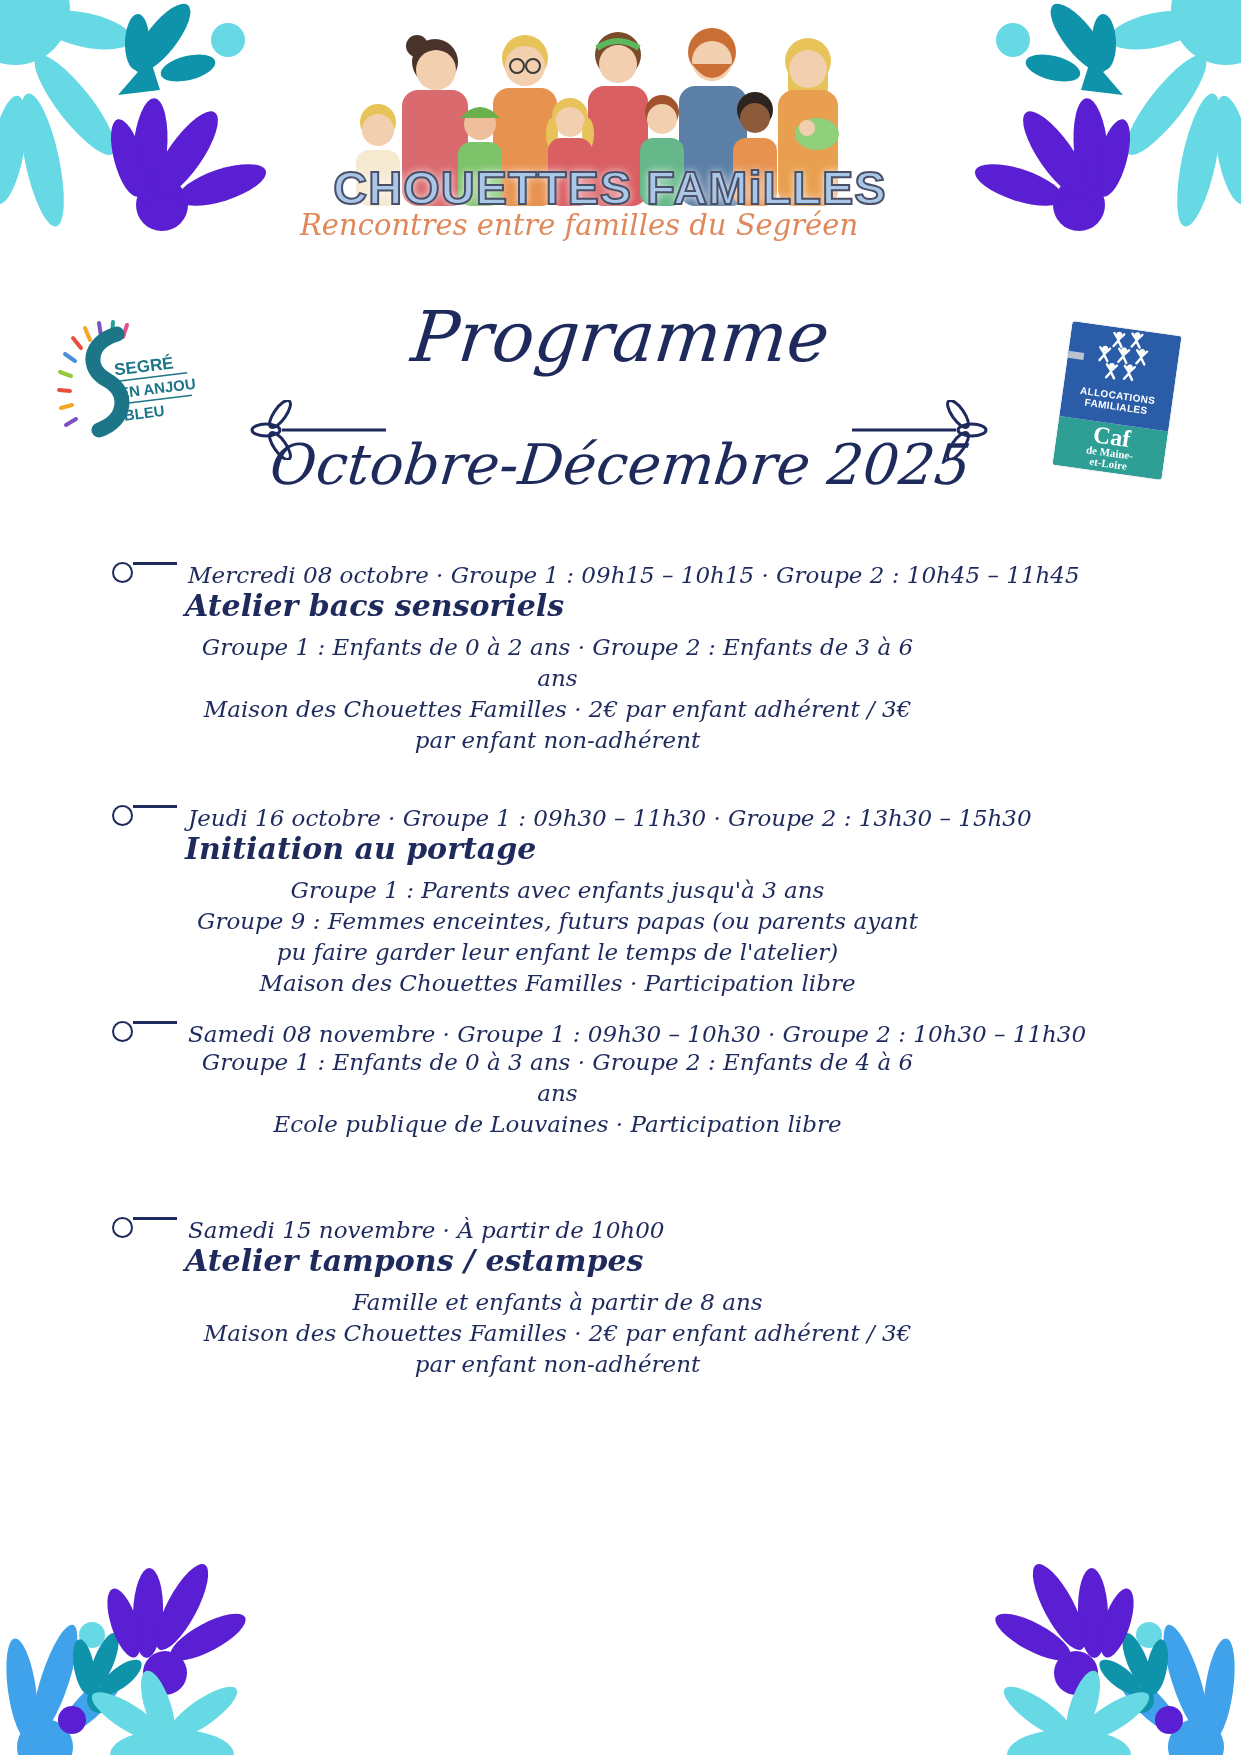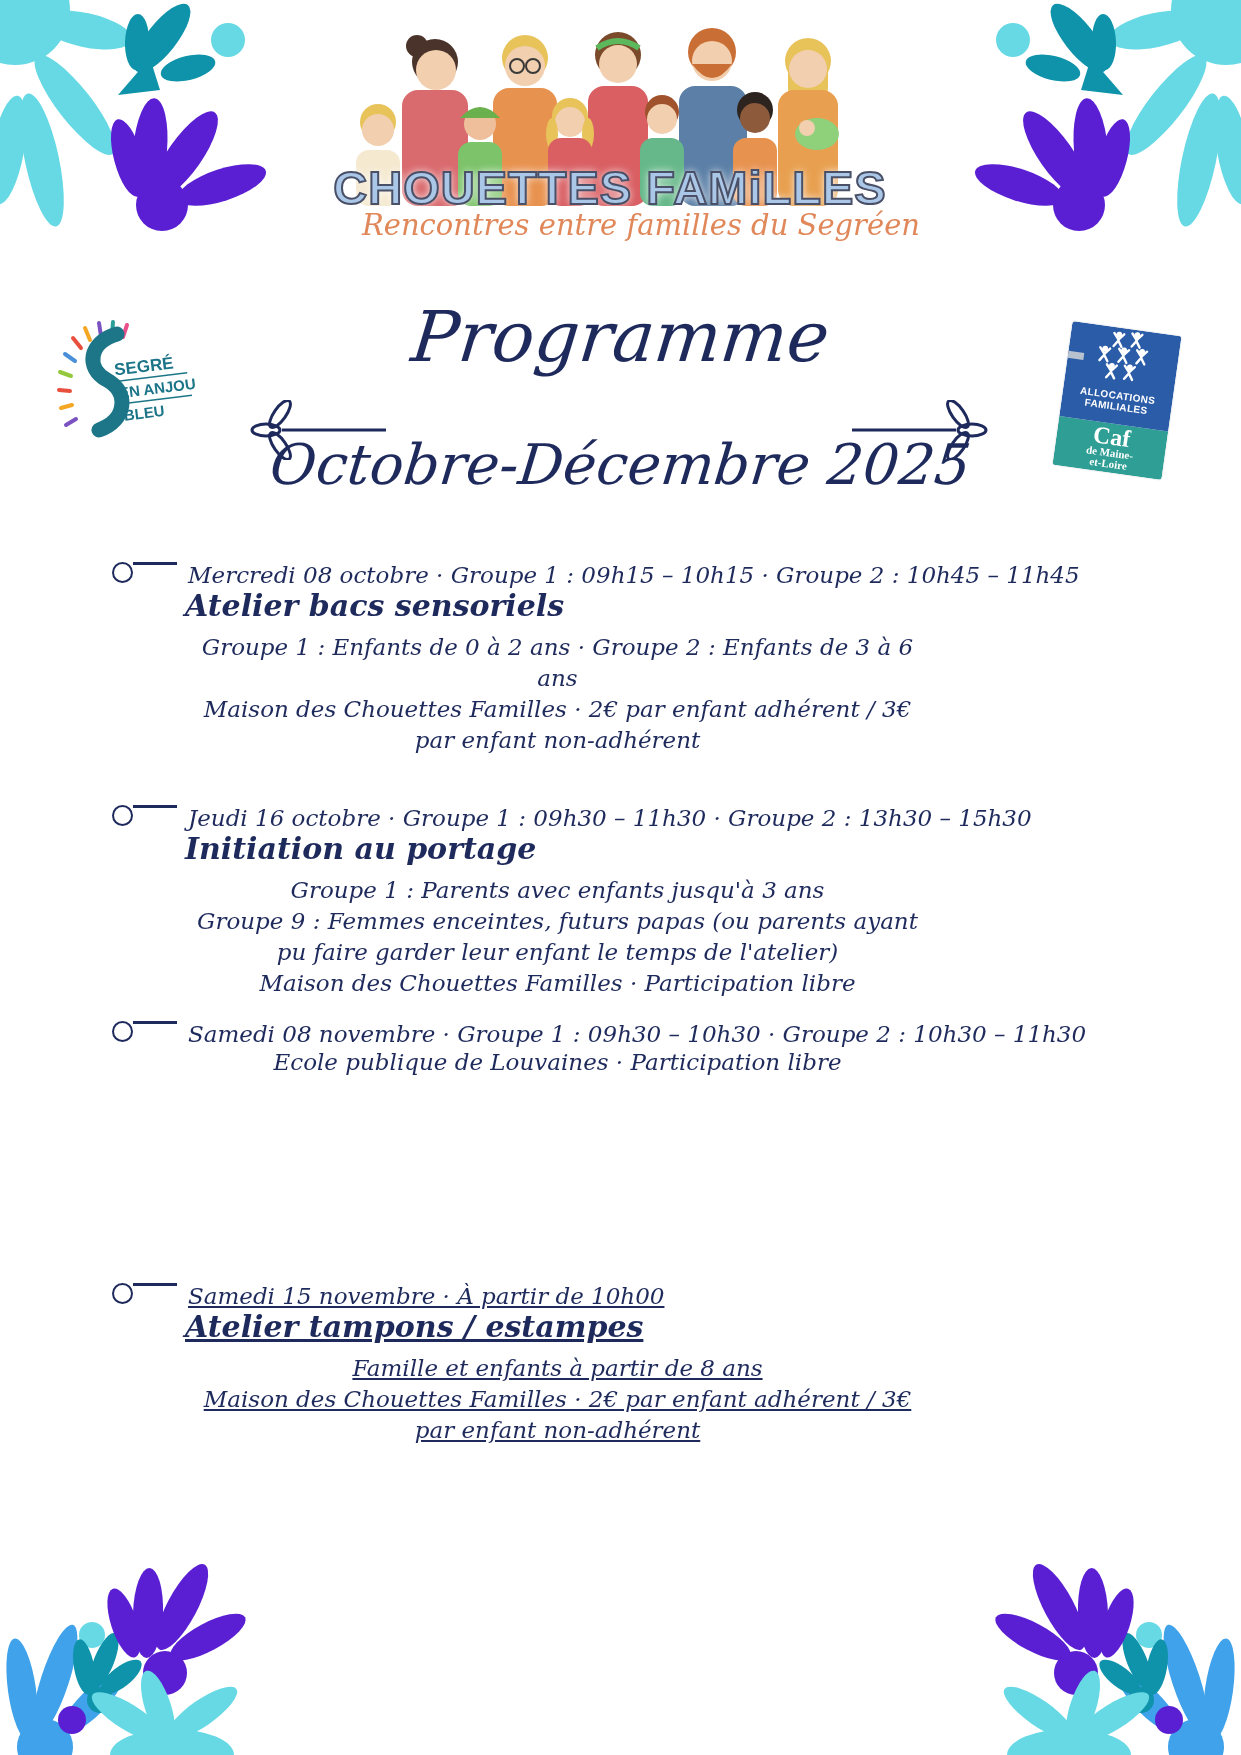--- a/index.html
+++ b/index.html
@@ -12,21 +12,21 @@
   .deco-tr{right:0;top:0;transform:scaleX(-1);}
   .deco-br{right:0;bottom:0;transform:scaleX(-1);}
   .deco-bl{left:0;bottom:0;}
 
   
   .illustration{left:340px;top:6px;width:520px;height:200px;}
   .brand-title{left:280px;top:160px;width:660px;text-align:center;
     font-family:"Liberation Sans", sans-serif;font-weight:900;font-size:47px;letter-spacing:1px;
     color:var(--brand_letter,#aac7e7);-webkit-text-stroke:2px var(--brand_outline,#4a5068);
     text-shadow:0 0 8px #ffffff;}
-  .brand-tagline{left:300px;top:208px;width:620px;text-align:right;
+  .brand-tagline{left:300px;top:208px;width:620px;text-align:left;
     font-style:italic;font-size:29px;color:var(--orange,#e0885a);}
 
   
   .segre-logo{left:55px;top:320px;width:150px;height:145px;}
   .segre-text{font-family:"Liberation Sans", sans-serif;font-weight:bold;fill:var(--segre_teal,#1b7488);}
   .caf-logo{left:1062px;top:328px;width:110px;height:145px;transform:rotate(8deg);
     border-radius:3px;overflow:hidden;box-shadow:0 0 0 1px rgba(0,0,0,.05);}
   .caf-top{height:96px;background:var(--caf_blue,#2b5ca8);position:relative;text-align:center;}
   .caf-top-text{font-family:"Liberation Sans", sans-serif;font-weight:bold;color:#fff;font-size:10px;
     letter-spacing:.4px;line-height:11px;}
@@ -46,21 +46,21 @@
 
   
   .event{left:112px;width:860px;}
   .event-head{display:flex;align-items:flex-start;}
   .bullet-circle{width:17px;height:17px;border:2.5px solid var(--navy,#1e2a5c);border-radius:50%;flex:0 0 auto;}
   .bullet-line{width:44px;height:2.5px;background:var(--navy,#1e2a5c);flex:0 0 auto;margin-right:11px;}
   .event-date{font-style:italic;font-size:23px;white-space:nowrap;}
   .event-body{margin-left:73px;width:745px;}
   .event-title{font-style:italic;font-weight:bold;font-size:30px;margin-bottom:9px;}
   .event-line{font-style:italic;font-size:23px;line-height:31px;text-align:center;}
-  .ev1{top:562px;} .ev2{top:805px;} .ev3{top:1021px;} .ev4{top:1283px;text-decoration:underline;}
+  .ev1{top:562px;} .ev2{top:805px;} .ev3{top:1021px;} .ev4{top:1217px;}
 </style>
 </head>
 <body>
 
 <div class="page">
 
   <svg class="abs deco" width="290" height="240" viewBox="0 0 290 240">
     <g style="fill:var(--turquoise)">
       <circle cx="15" cy="10" r="55"></circle>
       <ellipse transform="translate(85,30) rotate(12)" rx="48" ry="17"></ellipse>
@@ -358,20 +358,21 @@
     </div>
   </div>
 
   <div class="abs event ev3">
     <div class="event-head">
       <span class="bullet-circle"></span>
       <span class="bullet-line"></span>
       <span class="event-date">Samedi 08 novembre · Groupe 1 : 09h30 – 10h30 · Groupe 2 : 10h30 – 11h30</span>
     </div>
     <div class="event-body">
+      <div class="event-line">Groupe 1 : Enfants de 0 à 3 ans · Groupe 2 : Enfants de 4 à 6 ans</div>
       <div class="event-line">Ecole publique de Louvaines · Participation libre</div>
     </div>
   </div>
 
   <div class="abs event ev4">
     <div class="event-head">
       <span class="bullet-circle"></span>
       <span class="bullet-line"></span>
       <span class="event-date">Samedi 15 novembre · À partir de 10h00</span>
     </div>

